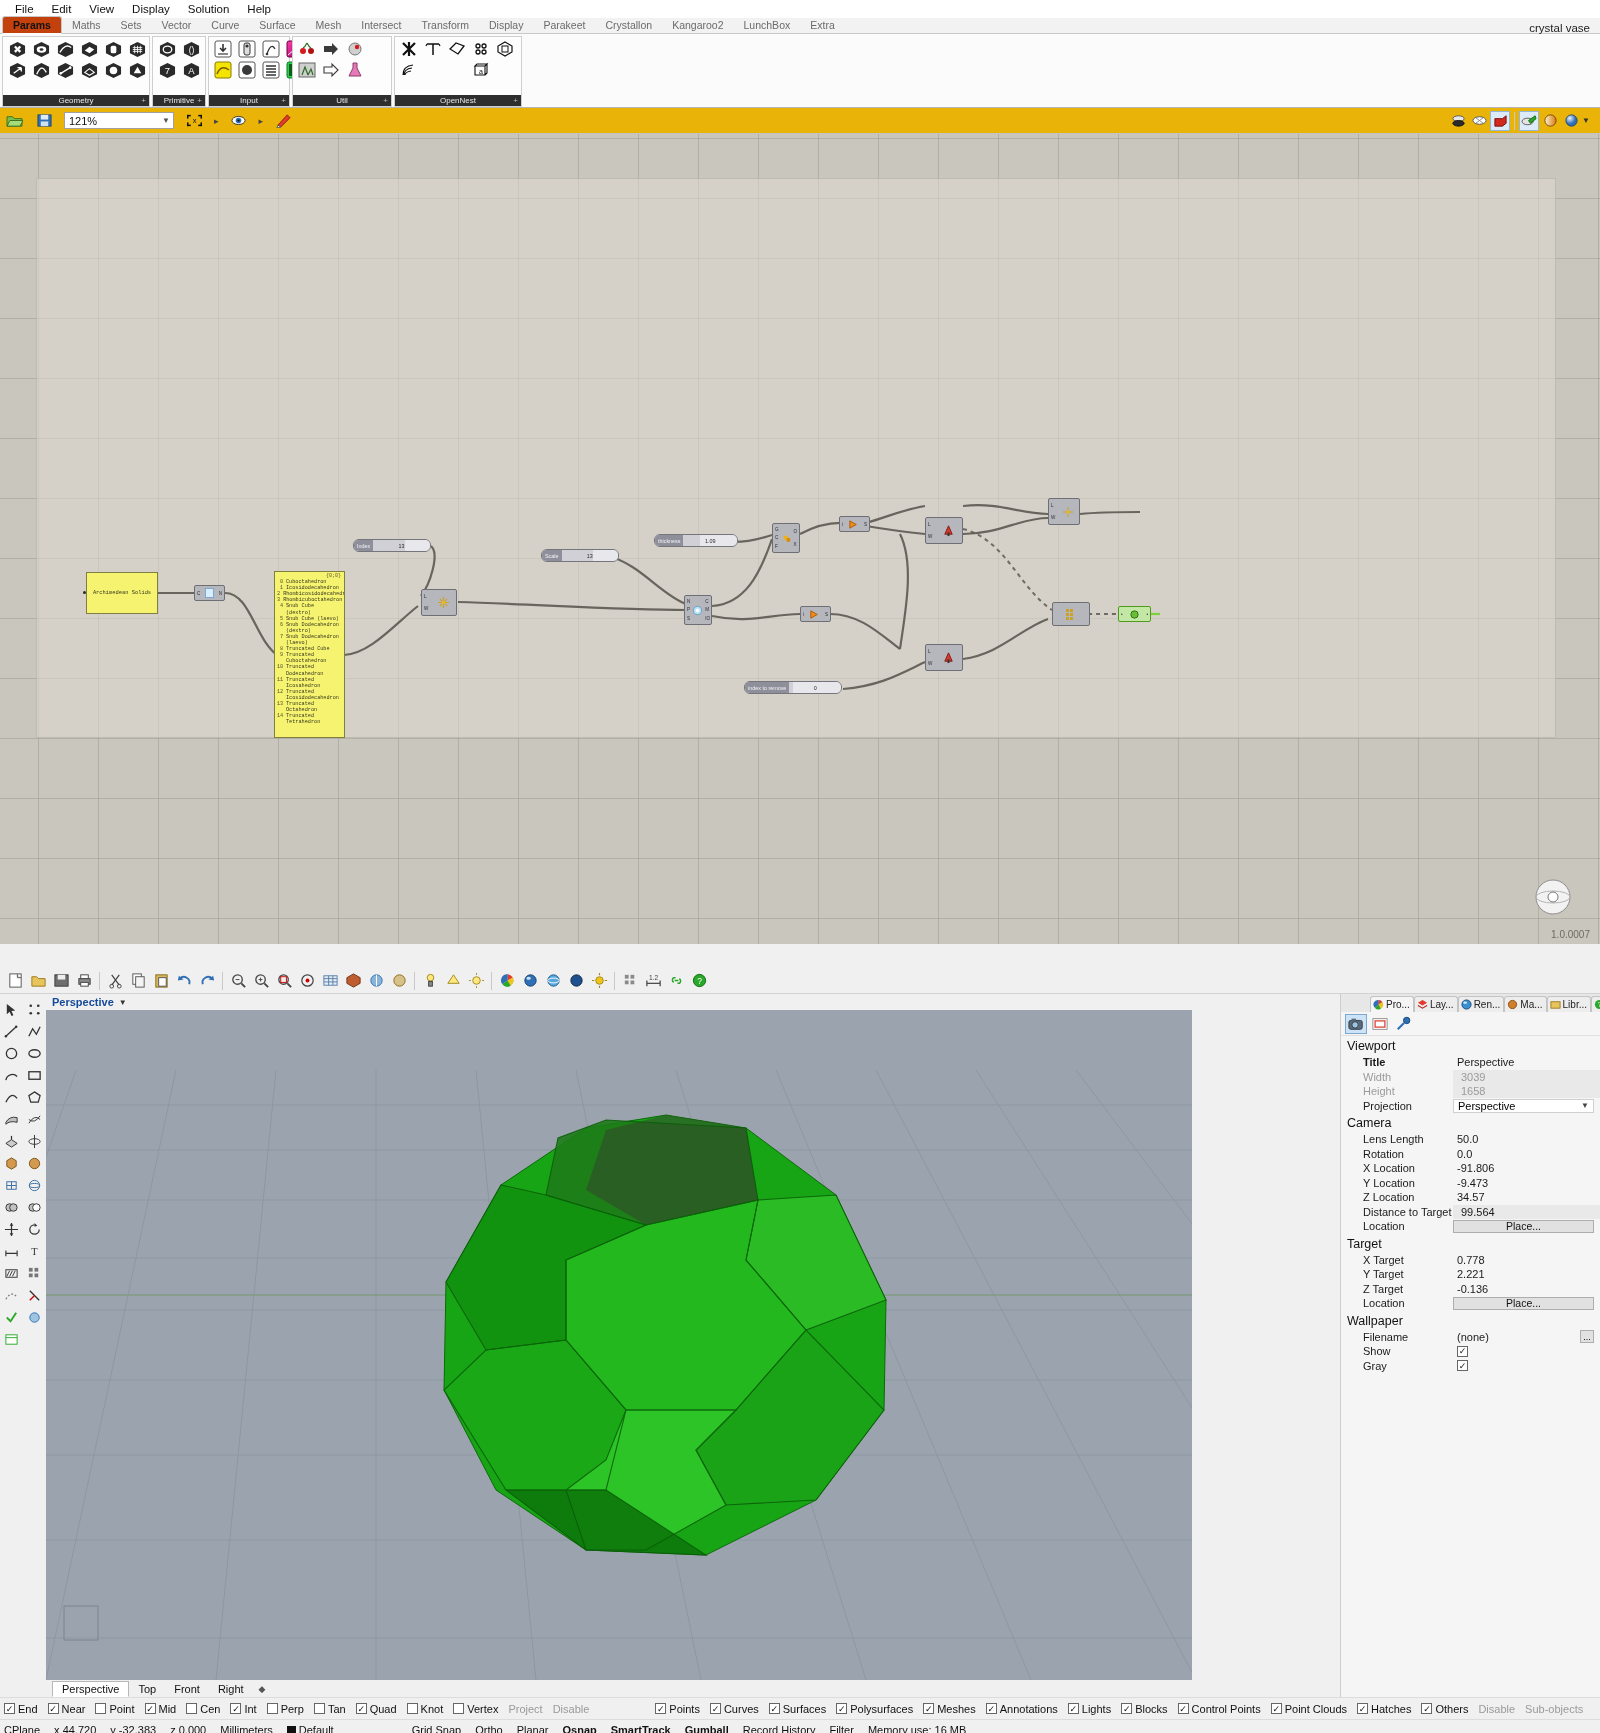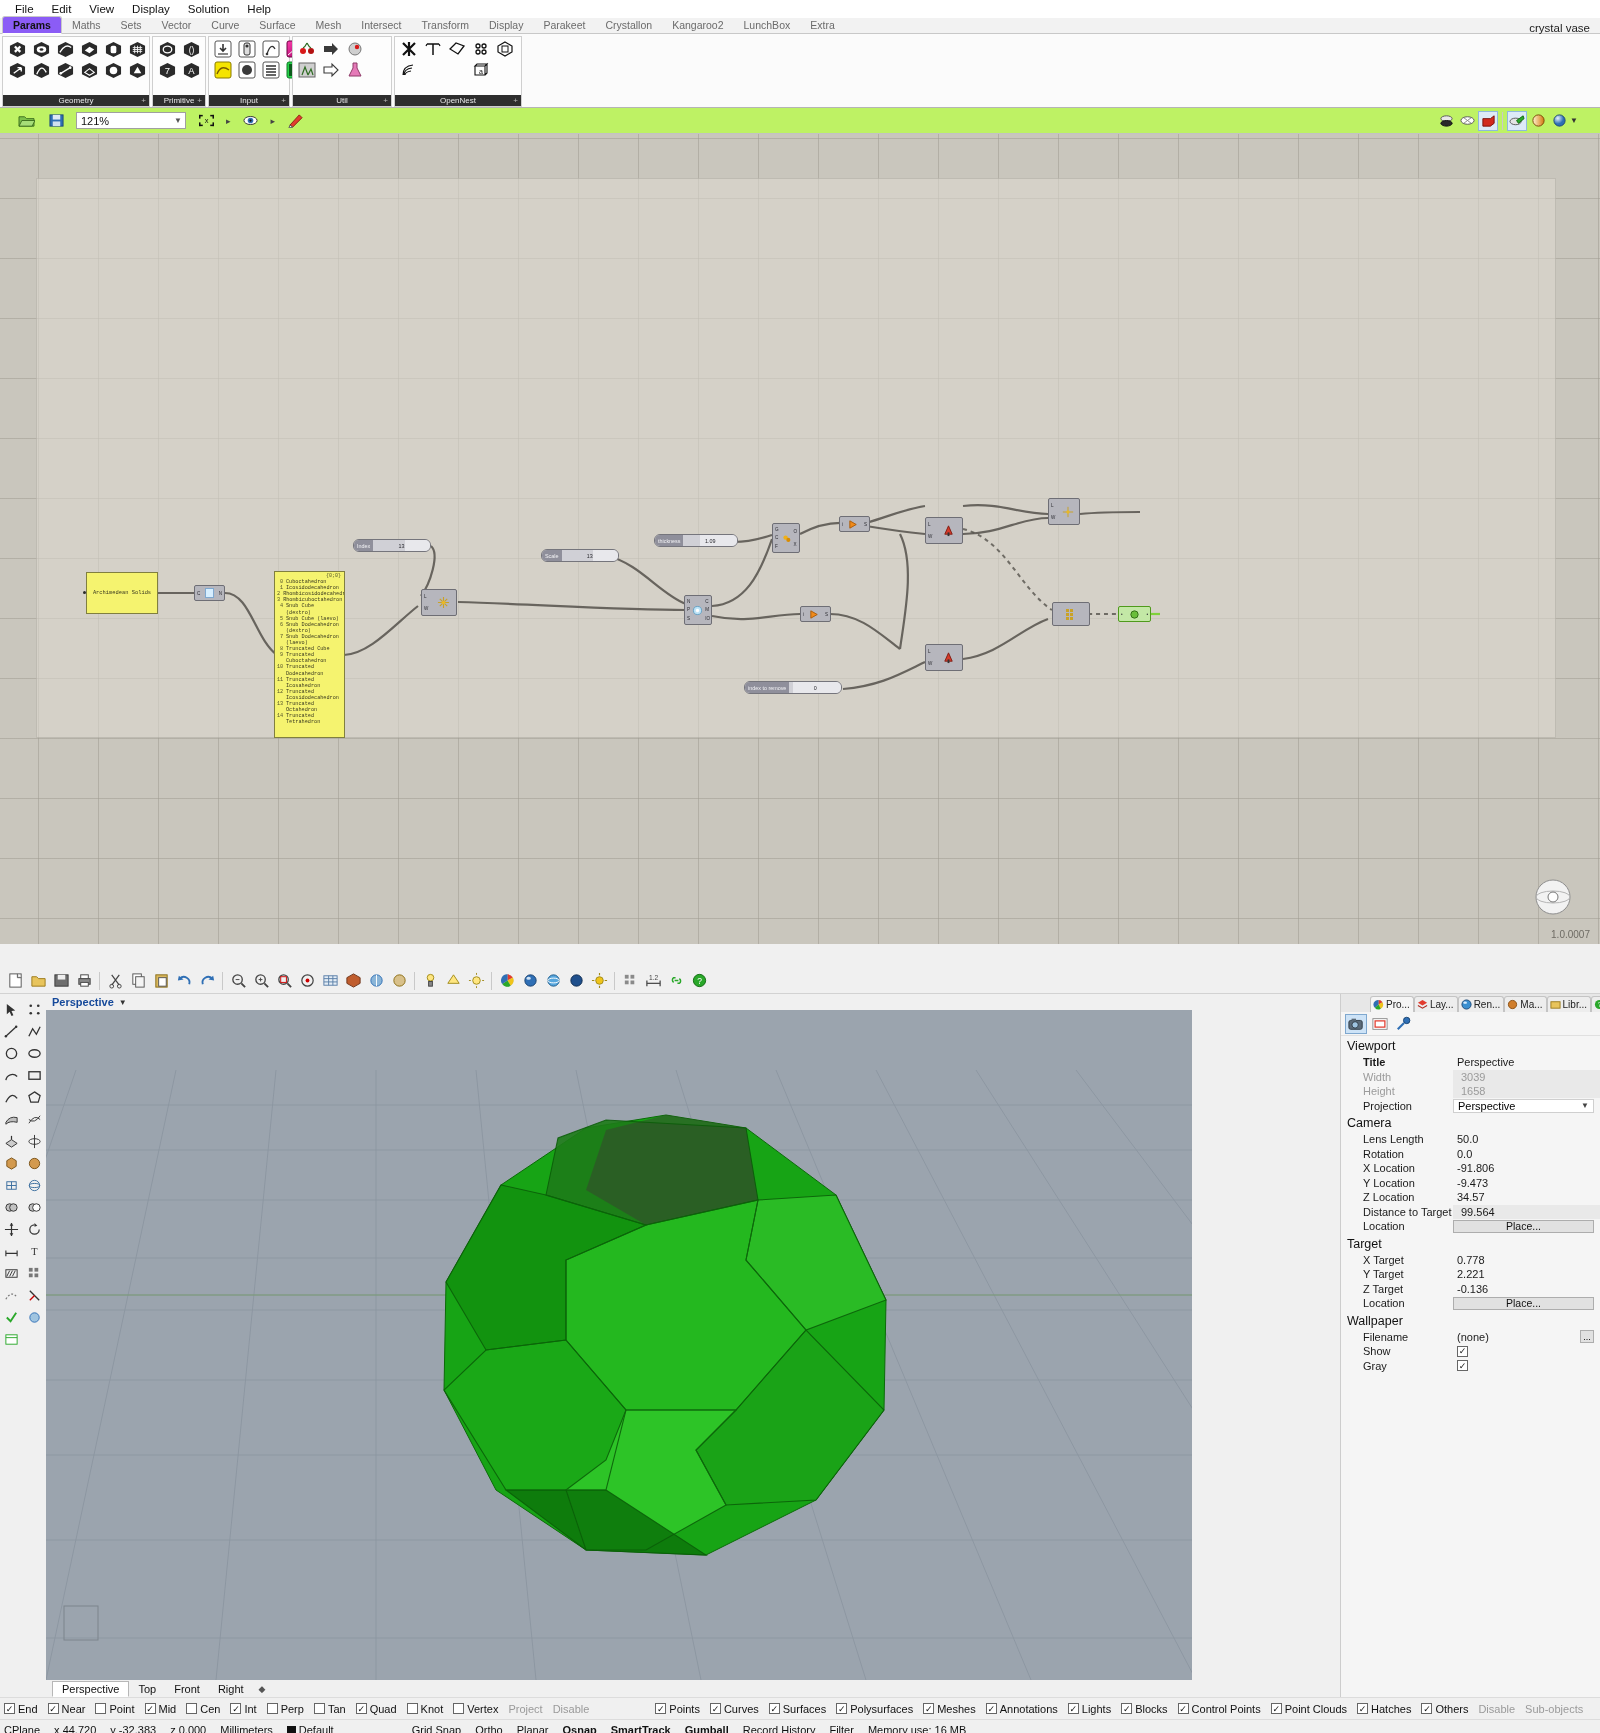--- a/index.html
+++ b/index.html
@@ -29,40 +29,40 @@
   .gh-subtitle { position:absolute; right:10px; top:22px; font-size:11.5px; color:#222; }
 
   
   .gh-menubar { height:18px; display:flex; align-items:center; padding-left:6px; background:#fff; }
   .gh-menubar .m { font-size:11.5px; color:#111; padding:0 9px; line-height:18px; }
 
   
   .gh-tabs { height:16px; background:#f2f2f2; display:flex; align-items:flex-end;
              border-bottom:1px solid #c8c8c8; padding-left:2px; }
   .gh-tab { font-size:10.5px; color:#6b6b6b; padding:1px 10px 1px 10px; line-height:14px; }
-  .gh-tab.active { color:#111; font-weight:bold; background:#8b5cf6;
+  .gh-tab.active { color:#111; font-weight:bold; background:#c2410c;
                    border:1px solid #c8c8c8; border-bottom:1px solid #fff;
                    border-radius:3px 3px 0 0; margin-bottom:-1px; }
 
   
   .gh-ribbon { height:74px; background:#fbfbfb; display:flex; padding:2px 2px 0 2px; gap:2px;
                border-bottom:1px solid #b5b5b5; }
   .rib-group { border:1px solid #cfcfcf; background:#fdfdfd; display:flex; flex-direction:column;
                justify-content:space-between; }
   .rib-icons { display:flex; padding:2px 2px 0 2px; }
   .rib-col { display:flex; flex-direction:column; gap:1px; }
   .rib-ico { width:22px; height:20px; margin:0 1px; display:flex; align-items:center; justify-content:center;
              border:1px solid transparent; }
   .rib-label { height:11px; background:#2e2e2e; color:#e9e9e9; font-size:8px;
                display:flex; align-items:center; justify-content:center; position:relative; }
   .rib-label .plus { position:absolute; right:3px; font-size:8px; color:#bbb; }
 
   
-  .gh-ctoolbar { height:26px; background:#bef264; border-bottom:1px solid #c3c3c3;
-                 display:flex; align-items:center; padding:0 16px; gap:10px; }
+  .gh-ctoolbar { height:26px; background:#eab308; border-bottom:1px solid #c3c3c3;
+                 display:flex; align-items:center; padding:0 4px; gap:10px; }
   .zoom-select { width:110px; height:17px; border:1px solid #a0a0a0; background:#fff; font-size:11px;
                  display:flex; align-items:center; padding-left:4px; position:relative; color:#111; }
   .zoom-select .chev { position:absolute; right:3px; color:#555; font-size:8px; }
   .tb-ico { width:20px; height:20px; display:flex; align-items:center; justify-content:center; }
   .tb-sep { width:1px; height:18px; background:#c9c9c9; margin:0 3px; }
   .tb-right { margin-left:auto; display:flex; align-items:center; gap:1px; padding-right:6px; }
   .tb-ico.sel { border:1px solid #8fb8dd; background:#ddeaf7; }
 
   
   .gh-canvas { position:relative; width:1600px; height:810px; background:#c9c6bd; overflow:hidden; }

